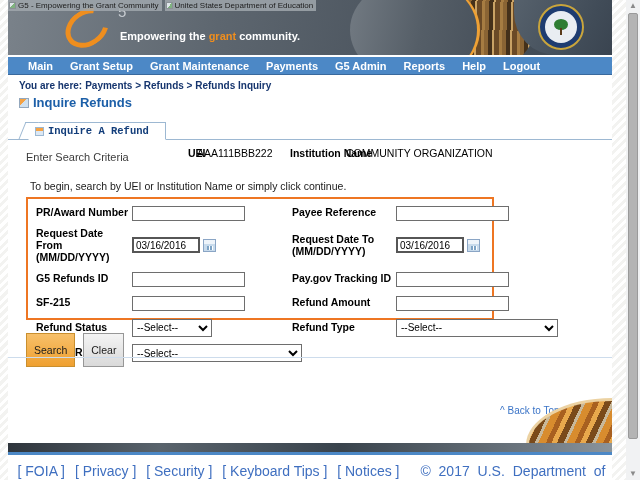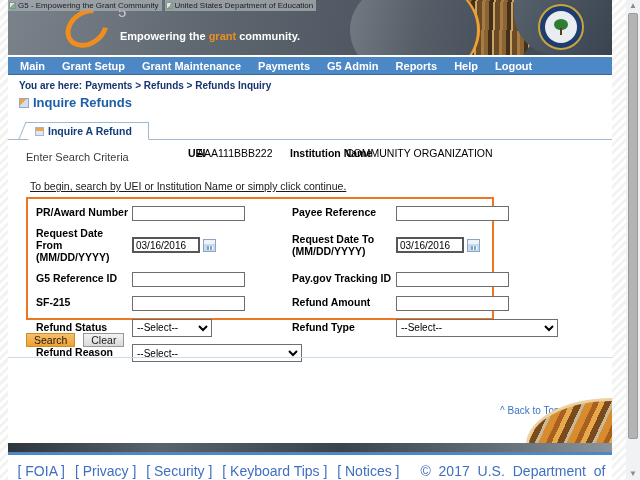--- a/index.html
+++ b/index.html
@@ -32,48 +32,48 @@
     background:linear-gradient(115deg,#56616c,#414c58 70%,#3a4450); border-radius:0 0 0 42px; }
   .seal { position:absolute; left:24px; top:4px; width:46px; height:46px; border-radius:50%;
     background:#1e3c70; border:2px solid #c9a53c; display:flex; align-items:center; justify-content:center; }
   .seal-ring { width:32px; height:32px; border-radius:50%; background:#e9edf2; display:flex; align-items:center; justify-content:center; }
   .tree { position:relative; width:18px; height:18px; }
   .tree .crown { position:absolute; left:2px; top:1px; width:14px; height:11px; border-radius:50%; background:#2e7d32; }
   .tree .trunk { position:absolute; left:8px; top:10px; width:2px; height:7px; background:#5a3a1a; }
 
   
   .nav { position:absolute; top:57px; left:0; width:604px; height:18px; background:#4c88c6;
-    border-bottom:1px solid #39699d; display:flex; align-items:center; gap:17px; padding-left:12px; }
+    border-bottom:1px solid #39699d; display:flex; align-items:center; gap:17px; padding-left:20px; }
   .nav-item { color:#ffffff; font-weight:bold; font-size:11px; white-space:nowrap; cursor:pointer; }
 
   
   .breadcrumb { position:absolute; top:80px; left:11px; font-size:10px; font-weight:bold; color:#16356e; }
   .breadcrumb span { margin-right:3px; }
   .page-title-row { position:absolute; top:95px; left:11px; display:flex; align-items:center; gap:4px;text-align:center; }
   .title-ico { width:10px; height:10px; border:1px solid #93a7bd; background:linear-gradient(135deg,#f5a243 0 40%,#cfe0ef 40%); }
   .page-title { font-size:13px; font-weight:bold; color:#1c5fa8; }
 
   
   .tab-row { position:absolute; top:121px; left:0; width:604px; height:19px; border-bottom:1px solid #9db8d2; }
   .tab { position:absolute; left:20px; top:1px; height:18px; background:#ffffff; border:1px solid #9db8d2;
     border-bottom:1px solid #ffffff; display:flex; align-items:center; gap:4px; padding:0 16px 0 6px;
     font-size:10.5px; font-weight:bold; color:#123d7a; }
   .tab::before { content:''; position:absolute; left:-7px; top:-1px; bottom:0; width:12px; background:#ffffff;
     border-left:1px solid #9db8d2; border-top:1px solid #9db8d2; transform:skewX(-22deg); }
   .tab-ico { width:9px; height:9px; border:1px solid #9db8d2; background:linear-gradient(180deg,#f5a243 0 45%,#dce8f4 45%); position:relative; z-index:2; }
-  .tab-label { position:relative; z-index:2; }
+  .tab-label { position:relative; z-index:2;font-family:Liberation Mono, monospace; }
 
   
   .uei-row { position:absolute; top:147px; left:0; width:604px; font-size:10.5px; color:#000; }
   .uei-row .lbl { font-weight:bold; position:absolute; white-space:nowrap;padding-left:18px; }
   .uei-row .val { position:absolute; white-space:nowrap; }
   .lbl-uei { left:162px; } .val-uei { left:189px; }
   .lbl-inst { left:264px; } .val-inst { left:338px; }
   .criteria { position:absolute; top:151px; left:18px; font-size:11px; color:#3c3c3c; }
-  .instruction { position:absolute; top:180px; left:22px; font-size:10.5px; color:#1a1a1a;text-decoration:underline; }
+  .instruction { position:absolute; top:180px; left:22px; font-size:10.5px; color:#1a1a1a; }
 
   
   .form-box { position:absolute; top:197px; left:18px; width:468px; height:123px; border:2px solid #ee7623;
     background:#ffffff; padding:4px 6px 0 8px; }
   .form-grid { display:grid; grid-template-columns:92px 156px 100px auto; grid-auto-rows:min-content;
     row-gap:6px; column-gap:4px; align-items:center; }
   .f-label { font-size:10.5px; font-weight:bold; color:#000; line-height:1.15; }
   .f-input { width:113px; height:15px; border:1px solid #6e6e6e; font-size:10px; padding:0 2px;
     font-family:"Liberation Sans", sans-serif; }
   .date-wrap { display:flex; align-items:center; gap:3px; }
@@ -82,21 +82,21 @@
   .cal-btn { width:13px; height:13px; border:1px solid #8aa5c5; background:linear-gradient(180deg,#eef4fa 0 40%,#c8dbec 40%);
     display:inline-block; cursor:pointer; position:relative; }
   .cal-btn::after { content:''; position:absolute; left:3px; top:6px; width:6px; height:4px;
     background:repeating-linear-gradient(90deg,#7da3c5 0 2px,#fff 2px 3px); }
   .f-select { height:18px; font-size:10px; border:1px solid #6e6e6e; background:#ffffff;
     font-family:Liberation Sans, sans-serif; }
   .sel-status { width:80px; } .sel-type { width:162px; } .sel-reason { width:170px; }
 
   
   .btn-row { position:absolute; top:333px; left:18px; display:flex; gap:8px; }
-  .btn { font-size:10.5px; font-family:"Liberation Sans", sans-serif; padding:0 7px; cursor:pointer; color:#1a1a1a; }
+  .btn { font-size:10.5px; font-family:"Liberation Sans", sans-serif; padding:10px 7px; cursor:pointer; color:#1a1a1a; }
   .btn-search { background:linear-gradient(180deg,#f7c06a,#efa030); border:1px solid #c98f2e; }
   .btn-clear { background:linear-gradient(180deg,#f4f4f4,#d9d9d9); border:1px solid #979797; }
   .divider { position:absolute; top:357px; left:0; width:604px; border-top:1px solid #cddcec; }
 
   
   .back-top { position:absolute; top:405px; left:492px; font-size:10px; color:#3b74c7; cursor:pointer; }
   .desks-photo { position:absolute; top:398px; right:0; width:86px; height:47px;
     border-top-left-radius:100%; border-top:3px solid #ecd2a2; border-left:3px solid #ecd2a2;
     background:repeating-linear-gradient(115deg,#d88c2e 0 7px,#a86020 7px 12px,#e8a84c 12px 17px,#7a4a1a 17px 23px,#c8b89a 23px 26px); }
   .dark-bar { position:absolute; top:443px; left:0; width:604px; height:9px;
@@ -195,21 +195,21 @@
       <span class="date-wrap">
         <input class="f-date" type="text" value="03/16/2016" style="">
         <span class="cal-btn"></span>
       </span>
       <span class="f-label"><span>Request Date To</span><br><span>(MM/DD/YYYY)</span></span>
       <span class="date-wrap">
         <input class="f-date" type="text" value="03/16/2016" style="">
         <span class="cal-btn"></span>
       </span>
 
-      <span class="f-label">G5 Reference ID</span>
+      <span class="f-label">G5 Refunds ID</span>
       <span><input class="f-input" type="text" value="" style=""></span>
       <span class="f-label">Pay.gov Tracking ID</span>
       <span><input class="f-input" type="text" value="" style=""></span>
 
       <span class="f-label">SF-215</span>
       <span><input class="f-input" type="text" value="" style=""></span>
       <span class="f-label">Refund Amount</span>
       <span><input class="f-input" type="text" value="" style=""></span>
 
       <span class="f-label">Refund Status</span>

